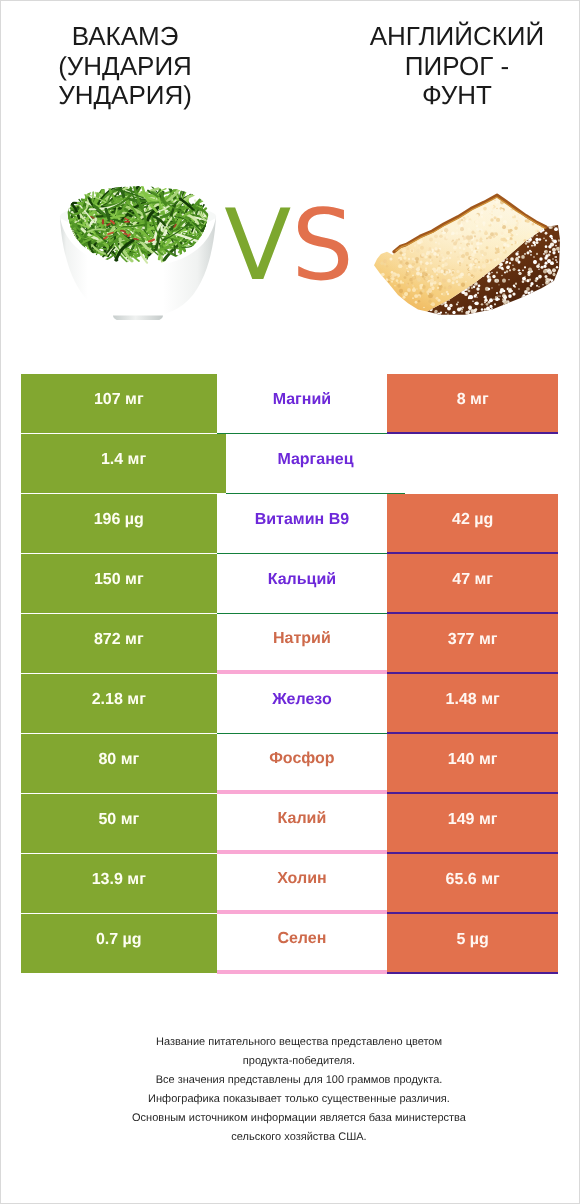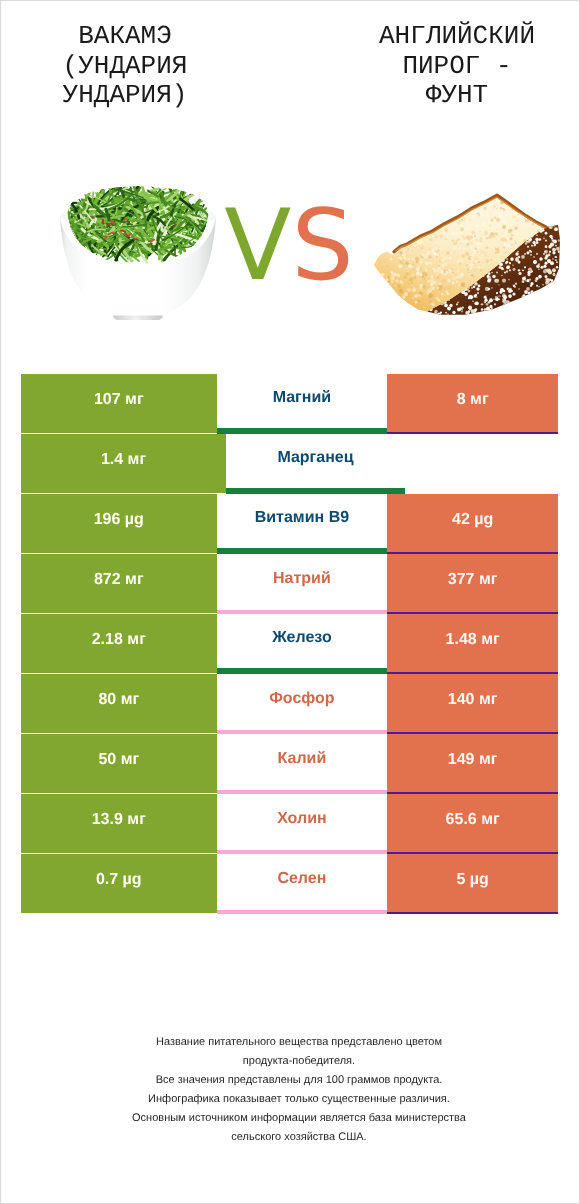--- a/index.html
+++ b/index.html
@@ -5,21 +5,21 @@
 <style>
   html,body{margin:0;padding:0;background:#ffffff;}
   *{-webkit-font-smoothing:antialiased;-moz-osx-font-smoothing:grayscale;}
   body{width:580px;height:1204px;overflow:hidden;
        font-family:"Liberation Sans",sans-serif;
        -webkit-font-smoothing:antialiased;
        text-rendering:geometricPrecision;}
   #page{position:relative;width:578px;height:1202px;border:1px solid #d9d9d9;background:#fff;}
 
   
-  .title{position:absolute;top:21px;font-family:Liberation Mono, monospace;
+  .title{position:absolute;top:21px;font-family:Liberation Sans, sans-serif;
          font-size:26px;line-height:29.7px;color:#1a1a1a;text-align:center;
          letter-spacing:0px;}
   #title-left{left:4px;width:240px;}
   #title-right{left:336px;width:240px;}
 
   
   #hero{position:absolute;top:180px;left:0;width:578px;height:150px;}
   #food-left{position:absolute;left:50px;top:5px;width:170px;height:134px;}
   #food-right{position:absolute;left:369px;top:9px;width:195px;height:136px;}
   #vs{position:absolute;left:-1px;top:-10px;width:578px;height:145px;
@@ -31,21 +31,21 @@
   
   #table{position:absolute;left:20px;top:373px;width:537px;}
   .row{display:flex;height:60px;}
   .cell{box-sizing:border-box;height:60px;display:flex;align-items:center;
         justify-content:center;font-family:"Liberation Sans",sans-serif;
         font-size:16px;font-weight:700;}
   .cell span{display:block;margin-top:-7px;}
   .c-left{width:205px;background:#82A730;color:#FEFEF2;border-bottom:1px solid #fff;}
   .c-mid{width:179px;background:#fff;}
   .c-right{width:179px;background:#E2714D;color:#FFF7F2;border-bottom:2px solid #4c1d95;}
-  .c-mid.win-green{border-bottom:6px solid #15803d;color:#0c4a6e;}
+  .c-mid.win-green{border-bottom:1px solid #15803d;color:#6d28d9;}
   .c-mid.win-orange{border-bottom:4px solid #f9a8d4;color:#CE6A4B;}
 
   
   #footer{position:absolute;left:9px;top:1032px;width:578px;text-align:center;
           font-family:"Liberation Sans",sans-serif;font-size:11px;
           line-height:18.9px;color:#262626;}
 </style>
 </head>
 <body>
 
@@ -1707,20 +1707,31 @@
         </div>
         <div class="cell c-mid win-green">
           <span>Витамин B9</span>
         </div>
         <div class="cell c-right">
           <span>42 µg</span>
         </div>
       </div>
       <div class="row">
         <div class="cell c-left">
+          <span>150 мг</span>
+        </div>
+        <div class="cell c-mid win-green">
+          <span>Кальций</span>
+        </div>
+        <div class="cell c-right">
+          <span>47 мг</span>
+        </div>
+      </div>
+      <div class="row">
+        <div class="cell c-left">
           <span>872 мг</span>
         </div>
         <div class="cell c-mid win-orange">
           <span>Натрий</span>
         </div>
         <div class="cell c-right">
           <span>377 мг</span>
         </div>
       </div>
       <div class="row">

